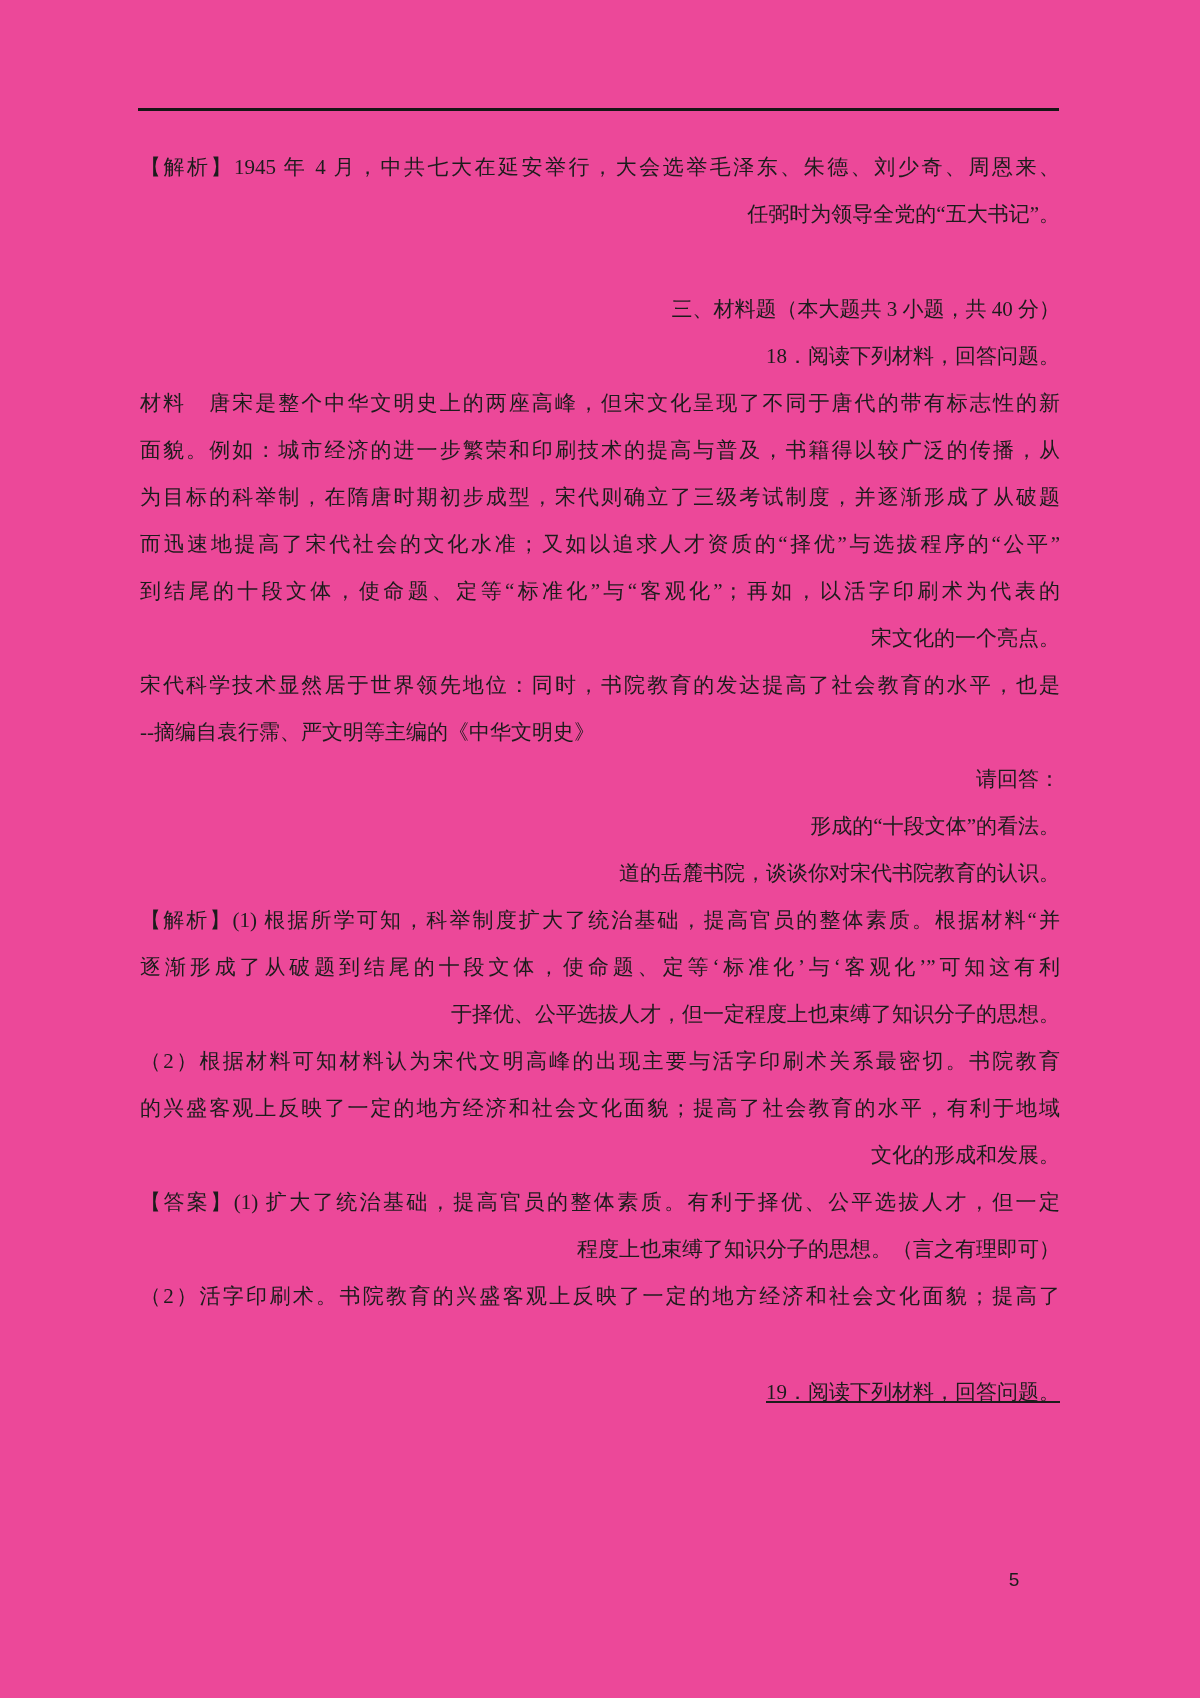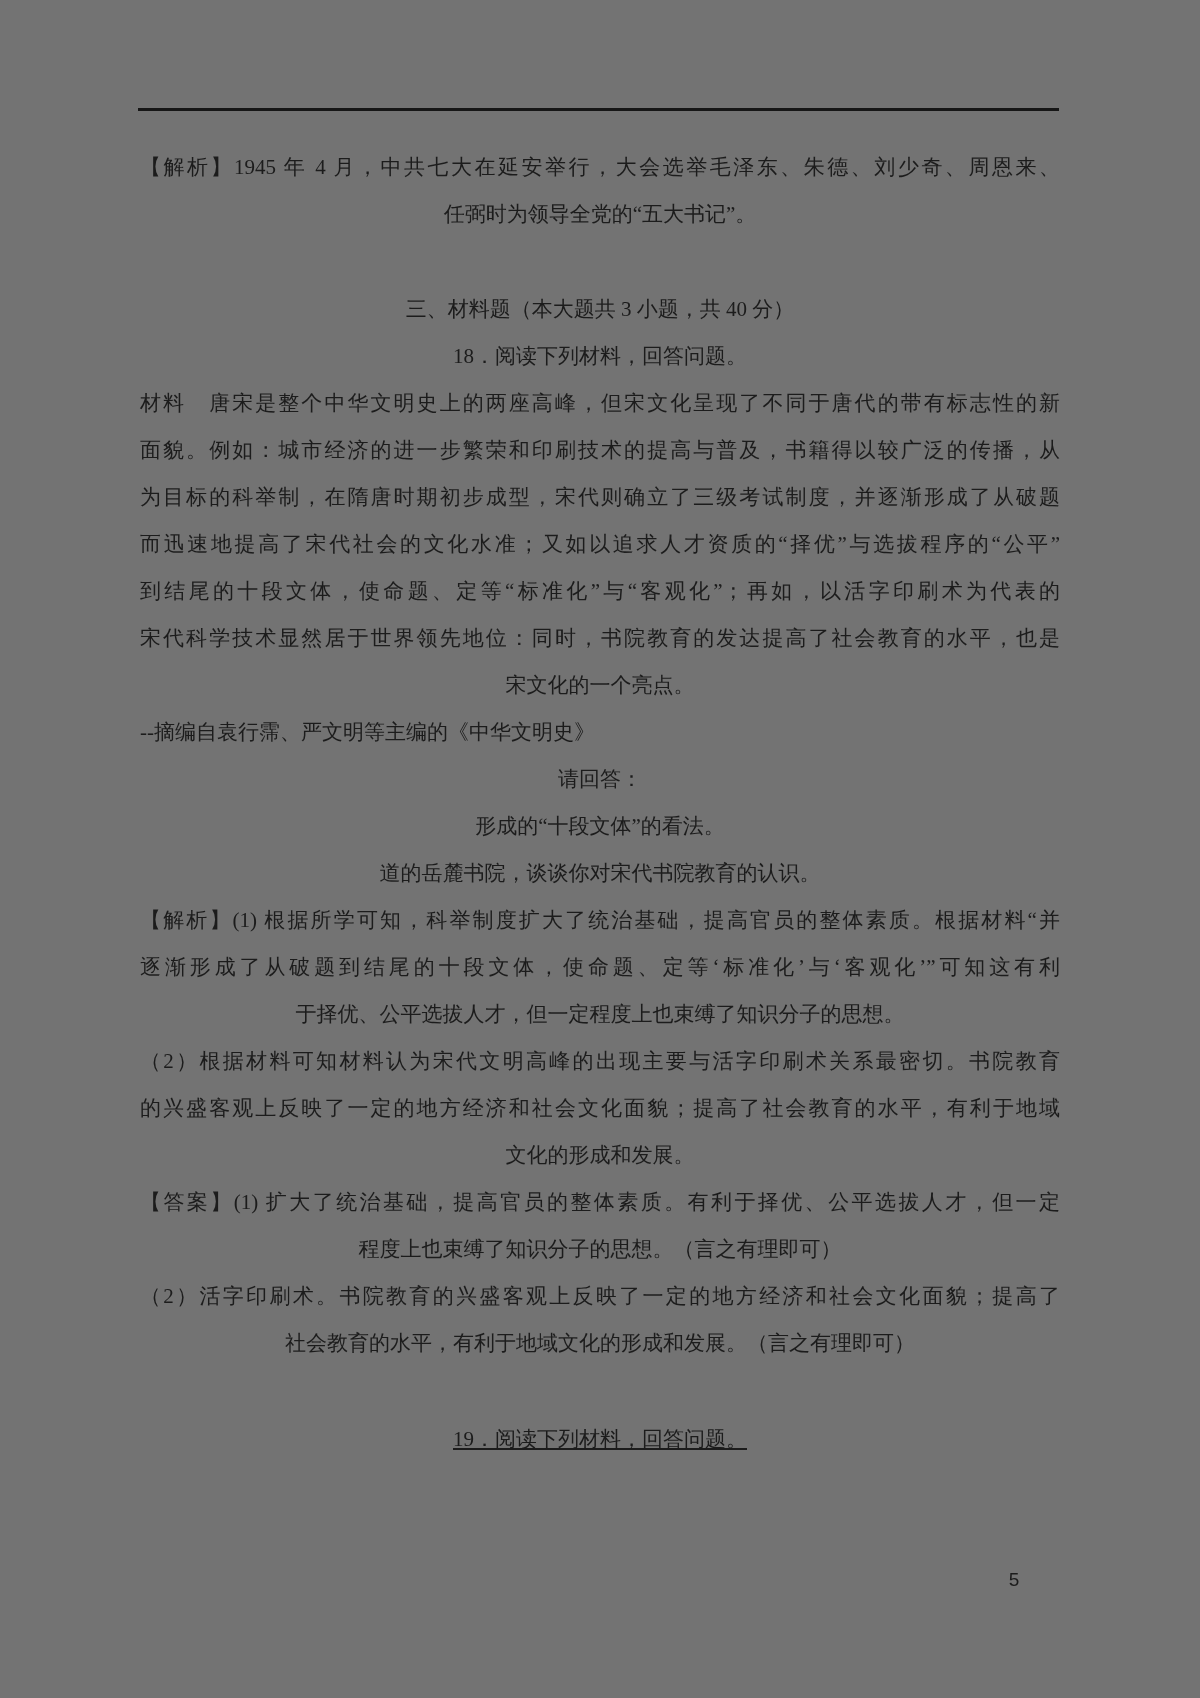--- a/index.html
+++ b/index.html
@@ -5,21 +5,21 @@
   html, body {
     margin: 0;
     padding: 0;
     background: #e8e8e8;
   }
   .page {
     position: relative;
     width: 1200px;
     height: 1698px;
     margin: 0 auto;
-    background: #737373;
+    background: #ec4899;
     font-family: "Liberation Serif", "DejaVu Serif", serif;
     color: #1c1c1c;
     overflow: hidden;
   }
   .header-rule {
     position: absolute;
     left: 138px;
     top: 108px;
     width: 921px;
     height: 3px;
@@ -28,21 +28,21 @@
   .content {
     position: absolute;
     left: 140px;
     top: 144px;
     width: 920px;
     font-size: 21px;
     line-height: 47px;
   }
   .line {
     min-height: 47px;
-    text-align: center;
+    text-align: right;
     white-space: normal;
   }
   .line.j {
     text-align: justify;
     text-align-last: justify;
   }
   .line.attr {
     text-align: left;
     padding-right: 175px;
   }
@@ -66,32 +66,31 @@
   <div class="content" id="content">
       <div class="line j">【解析】1945 年 4 月，中共七大在延安举行，大会选举毛泽东、朱德、刘少奇、周恩来、</div>
       <div class="line">任弼时为领导全党的“五大书记”。</div>
       <div class="line" style="margin-top: 48px;">三、材料题（本大题共 3 小题，共 40 分）</div>
       <div class="line">18．阅读下列材料，回答问题。</div>
       <div class="line j">材料　唐宋是整个中华文明史上的两座高峰，但宋文化呈现了不同于唐代的带有标志性的新</div>
       <div class="line j">面貌。例如：城市经济的进一步繁荣和印刷技术的提高与普及，书籍得以较广泛的传播，从</div>
       <div class="line j">为目标的科举制，在隋唐时期初步成型，宋代则确立了三级考试制度，并逐渐形成了从破题</div>
       <div class="line j">而迅速地提高了宋代社会的文化水准；又如以追求人才资质的“择优”与选拔程序的“公平”</div>
       <div class="line j">到结尾的十段文体，使命题、定等“标准化”与“客观化”；再如，以活字印刷术为代表的</div>
+      <div class="line">宋文化的一个亮点。</div>
       <div class="line j">宋代科学技术显然居于世界领先地位：同时，书院教育的发达提高了社会教育的水平，也是</div>
-      <div class="line">宋文化的一个亮点。</div>
       <div class="line attr">--摘编自袁行霈、严文明等主编的《中华文明史》</div>
       <div class="line">请回答：</div>
       <div class="line">形成的“十段文体”的看法。</div>
       <div class="line">道的岳麓书院，谈谈你对宋代书院教育的认识。</div>
       <div class="line j">【解析】(1) 根据所学可知，科举制度扩大了统治基础，提高官员的整体素质。根据材料“并</div>
       <div class="line j">逐渐形成了从破题到结尾的十段文体，使命题、定等‘标准化’与‘客观化’”可知这有利</div>
       <div class="line">于择优、公平选拔人才，但一定程度上也束缚了知识分子的思想。</div>
       <div class="line j">（2）根据材料可知材料认为宋代文明高峰的出现主要与活字印刷术关系最密切。书院教育</div>
       <div class="line j">的兴盛客观上反映了一定的地方经济和社会文化面貌；提高了社会教育的水平，有利于地域</div>
       <div class="line">文化的形成和发展。</div>
       <div class="line j">【答案】(1) 扩大了统治基础，提高官员的整体素质。有利于择优、公平选拔人才，但一定</div>
       <div class="line">程度上也束缚了知识分子的思想。（言之有理即可）</div>
       <div class="line j">（2）活字印刷术。书院教育的兴盛客观上反映了一定的地方经济和社会文化面貌；提高了</div>
-      <div class="line">社会教育的水平，有利于地域文化的形成和发展。（言之有理即可）</div>
       <div class="line" style="margin-top: 49px; text-decoration: underline;">19．阅读下列材料，回答问题。</div>
     </div>
   <div class="page-number">5</div>
 </div>
 
 </body></html>

